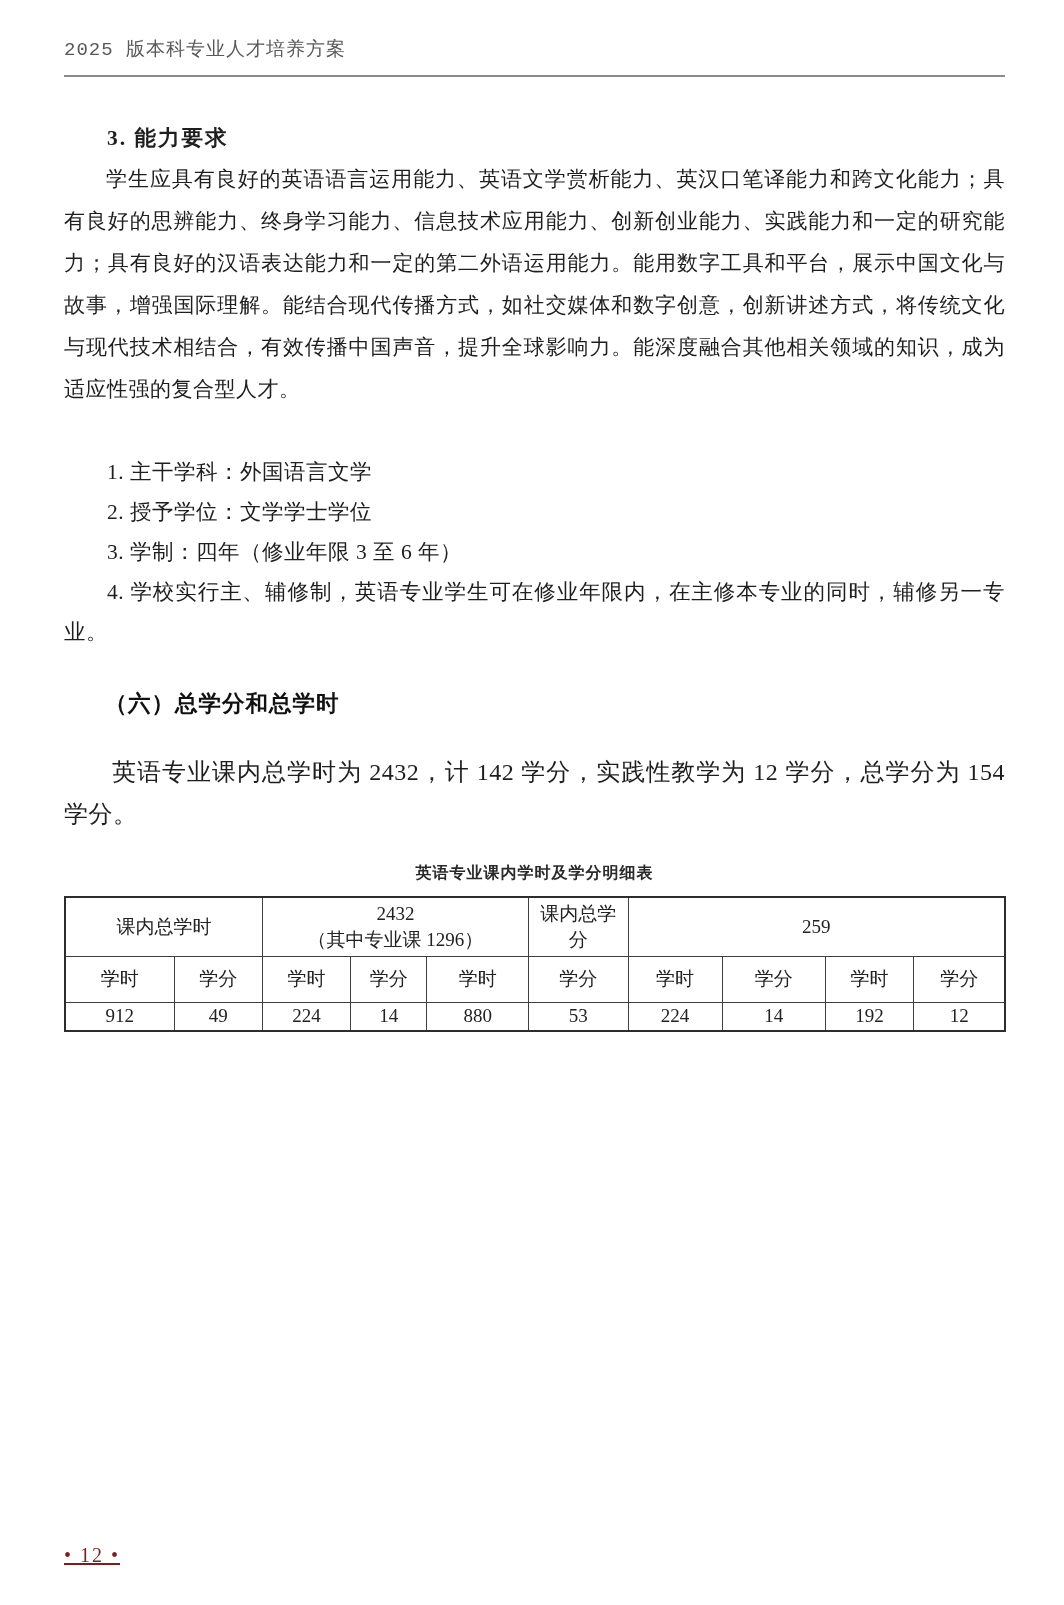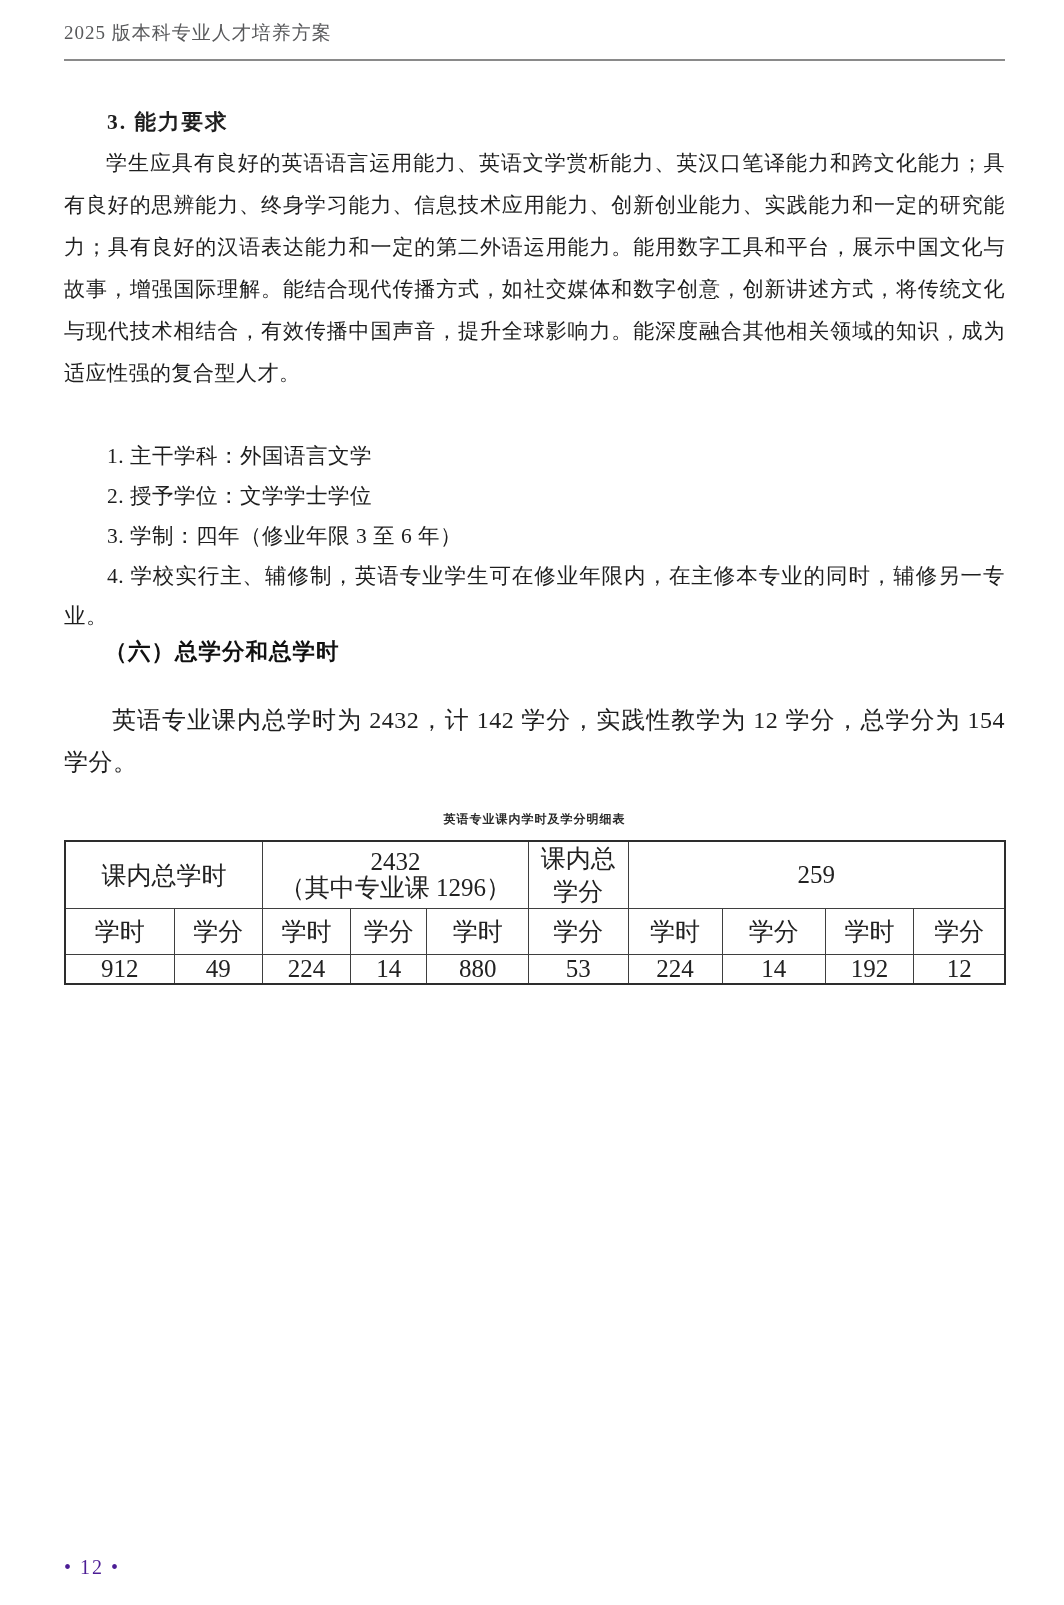--- a/index.html
+++ b/index.html
@@ -9,23 +9,23 @@
     width:1064px; height:1605px;
     margin:0 auto;
     background:#ffffff;
     font-family:"Liberation Serif","DejaVu Serif",serif;
     color:#1e1e1e;
     overflow:hidden;
   }
   .content { padding:0 59px 0 64px; }
 
   .doc-header {
-    padding-top:20px;
+    padding-top:36px;
     padding-bottom:13px;
-    font-family:Liberation Serif, serif;
+    font-family:Liberation Mono, monospace;
     font-size:19px;
     color:#58595b;
     border-bottom:2px solid #8a8a8a;
     letter-spacing:1px;
   }
 
   .ability-heading {
     margin-top:46px;
     font-size:21.5px;
     font-weight:700;
@@ -44,21 +44,21 @@
 
   .section-heading {
     font-family:"Liberation Sans","DejaVu Sans",sans-serif;
     font-size:22.5px;
     font-weight:700;
     color:#111;
     text-indent:1.8em;
     letter-spacing:1px;
   }
   .heading-five { margin-top:32px; }
-  .heading-six  { }
+  .heading-six  { margin-top:36px; }
 
   .list-block { margin-top:42px; }
   .list-item {
     font-size:21.5px;
     line-height:40px;
     text-align:justify;
     text-indent:2em;
     letter-spacing:0.5px;
   }
 
@@ -68,53 +68,54 @@
     line-height:42px;
     text-align:justify;
     text-indent:2em;
     letter-spacing:0.5px;
   }
 
   .table-title {
     margin-top:28px;
     text-align:center;
     font-family:"Liberation Sans","DejaVu Sans",sans-serif;
-    font-size:12px;
+    font-size:16px;
     font-weight:700;
     color:#2a2a2a;
     letter-spacing:1px;
   }
 
   table.detail {
     margin-top:12px;
     width:942px;
     border-collapse:collapse;
     table-layout:fixed;
-    font-size:25px;
+    font-size:19px;
     color:#222;
   }
   table.detail td {
     border:1px solid #3f3f3f;
     text-align:center;
     vertical-align:middle;
     padding:0 2px;
   }
   table.detail { border:2px solid #2d2d2d; }
   table.detail tr.r1 td { height:59px; }
   table.detail tr.r2 td { height:45px; }
   table.detail tr.r3 td { height:46px; }
   table.detail tr.r4 td { height:29px; }
   .cell-two-line div { line-height:26px; }
 
   .page-footer {
     position:absolute;
-    left:64px; bottom:26px;
+    left:64px; bottom:38px;
     font-size:20px;
-    color:#4c1d95;
+    color:#7f1d1d;
     letter-spacing:2px;
+    text-decoration:underline;
   }
 </style>
 </head>
 <body>
 
 <div class="page">
   <div class="content">
 
     <div class="doc-header">2025 版本科专业人才培养方案</div>
 

